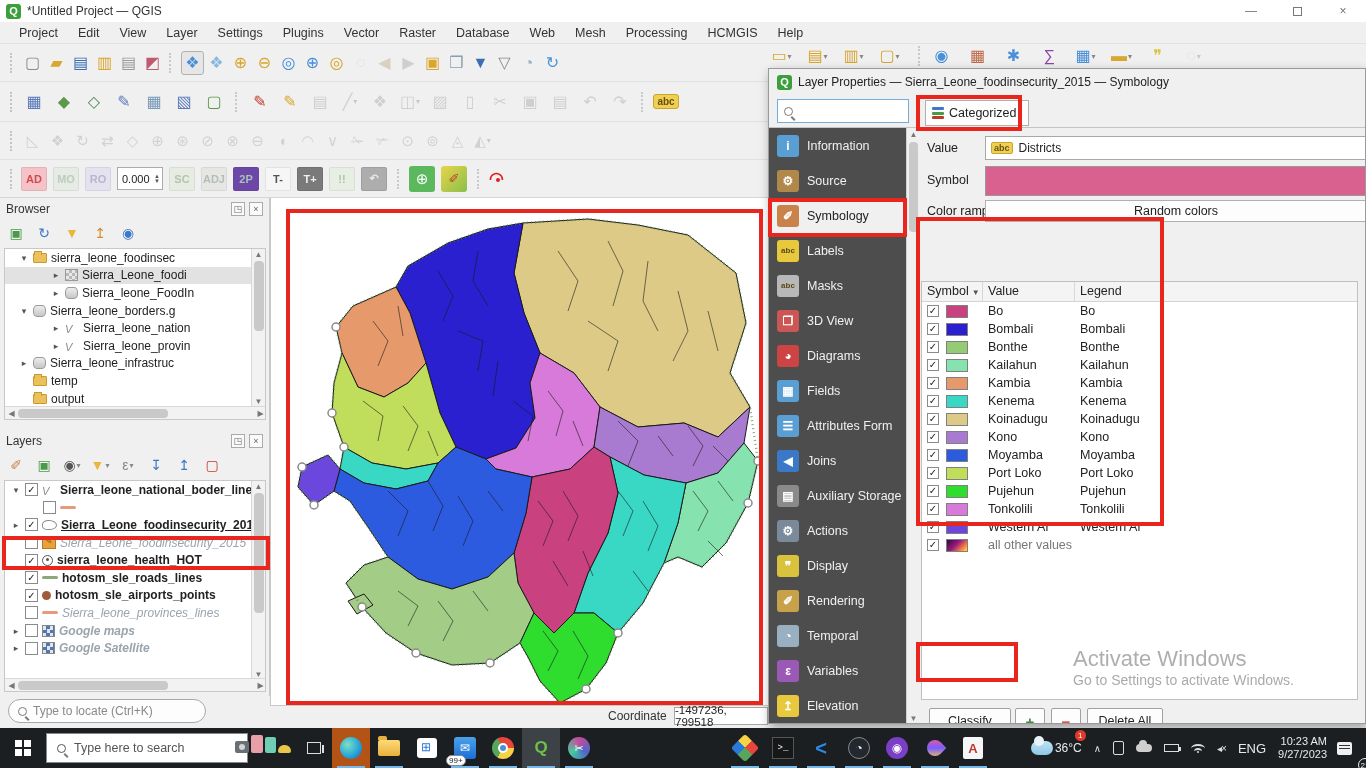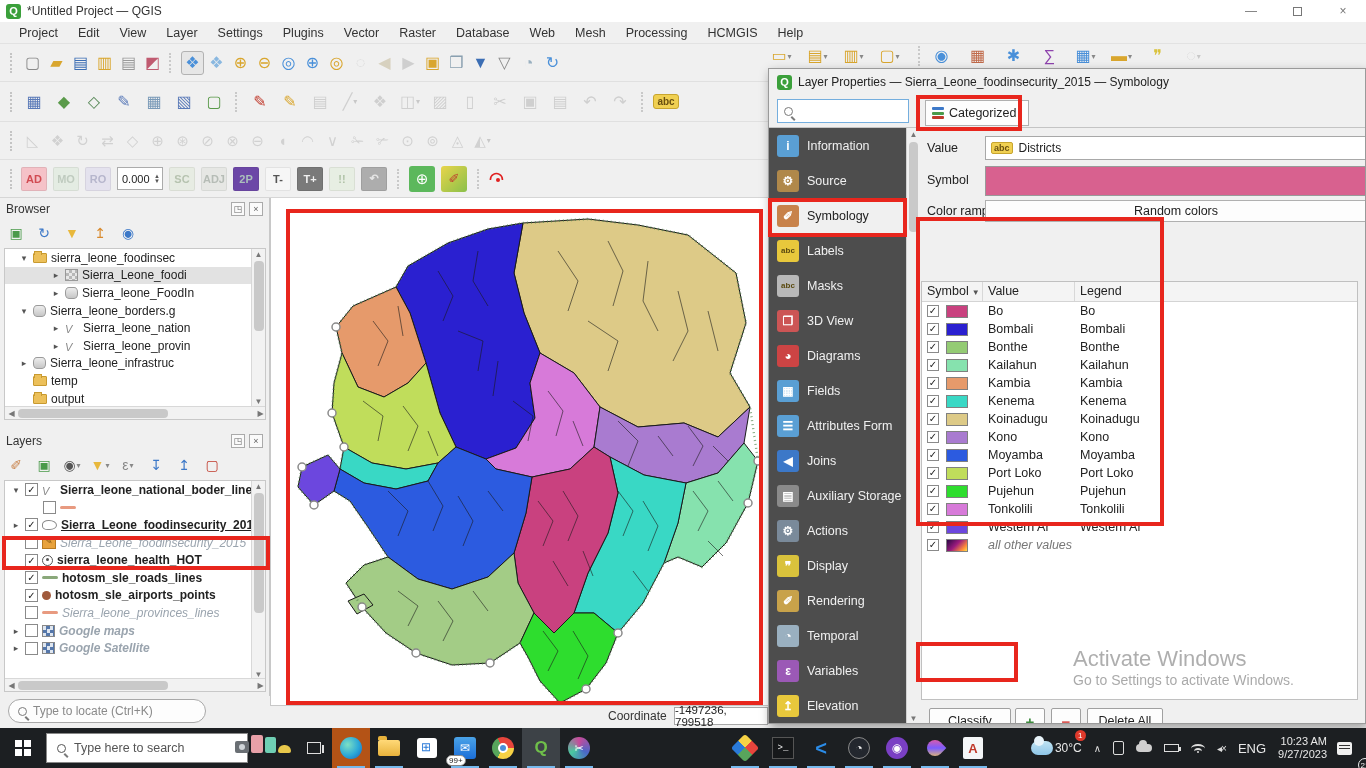--- a/index.html
+++ b/index.html
@@ -118,21 +118,21 @@
 .thead .h2{position:absolute;left:66px;top:2px}
 .thead .h3{position:absolute;left:158px;top:2px}
 .thead .vline1{position:absolute;left:60px;top:0;bottom:0;width:1px;background:#d8d8d8}
 .thead .vline2{position:absolute;left:152px;top:0;bottom:0;width:1px;background:#d8d8d8}
 .sortarr{font-size:8px;color:#555;margin-left:3px}
 .drow{height:18px;display:flex;align-items:center;position:relative}
 .drow .cb{width:12px;height:12px;margin-left:5px;line-height:10px}
 .sw{position:absolute;left:24px;width:22px;height:13px;border:1px solid #808080}
 .sw.grad{background:linear-gradient(135deg,#2a0845,#9b1b7e 45%,#ff8c3a 80%,#ffe24b)}
 .dv{position:absolute;left:66px;font-size:12.5px}
-.dv.ital{font-style:italic;color:#777}
+.dv.ital{color:#777}
 .dl{position:absolute;left:158px;font-size:12.5px}
 .btn{background:#fdfdfd;border:1px solid #a0a0a0;border-radius:2px;display:flex;align-items:center;justify-content:center;font-size:12.5px}
 .classify{position:absolute;left:8px;top:580px;width:82px;height:26px}
 .addcat{position:absolute;left:94px;top:580px;width:30px;height:26px;color:#3d8b3d;font-weight:bold;font-size:15px}
 .delcat{position:absolute;left:130px;top:580px;width:30px;height:26px;color:#d9534f;font-weight:bold;font-size:15px}
 .delall{position:absolute;left:166px;top:580px;width:76px;height:26px}
 
 .wm{position:absolute;left:1073px;top:646px;z-index:50;color:#9b9b9b;pointer-events:none}
 .wm1{font-size:22px;opacity:.8}
 .wm2{font-size:14px;opacity:.85}
@@ -1052,21 +1052,21 @@
   <div class="tile ul">
       <span class="dropico"></span>
     </div>
   <div class="tile ul">
       <span class="dictico">A</span>
     </div>
   <div class="tray">
     <div class="titem">
       <span class="weatherico"></span>
       <span class="badge wbadge">1</span>
-      <span class="temp">30°C</span>
+      <span class="temp">36°C</span>
     </div>
     <div class="titem chev">∧</div>
     <div class="titem">
         <span class="tabico"></span>
       </div>
     <div class="titem">
         <span class="cloudico"></span>
       </div>
     <div class="titem">
         <span class="battico"></span>

